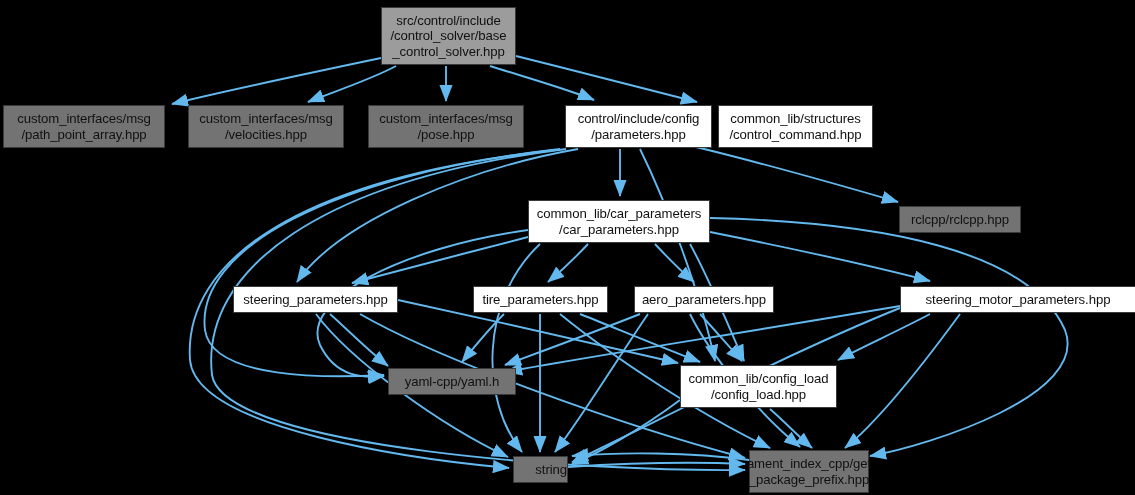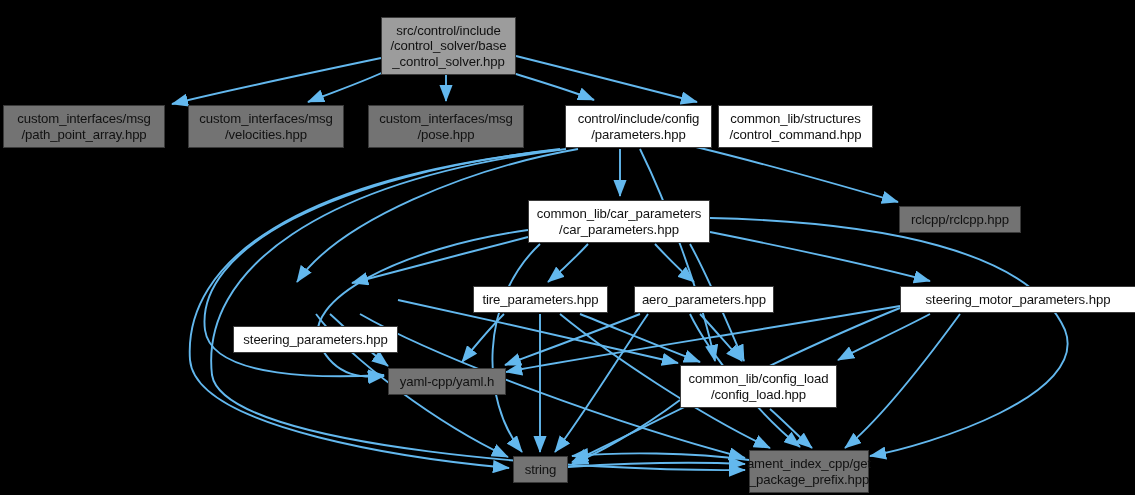--- a/index.html
+++ b/index.html
@@ -32,21 +32,20 @@
     color: #111111;
     font-size: 13.2px;
     line-height: 15.5px;
     letter-spacing: -0.1px;
     white-space: pre-line;
     z-index: 5;
   }
   .node.root {
     background: #9c9c9c;
     border-color: #3a3a3a;
-    margin-top: 10px;
   }
   .node.ext {
     background: #737373;
     border-color: #3a3a3a;
   }
   .node.internal {
     background: #ffffff;
     border-color: #3a3a3a;
   }
 </style>
@@ -115,25 +114,25 @@
 /velocities.hpp</span></div>
       <div class="node ext" style="left: 368px; top: 105px; width: 156px; height: 43px;"><span>custom_interfaces/msg
 /pose.hpp</span></div>
       <div class="node internal" style="left: 549px; top: 105px; width: 147px; height: 43px; margin-left: 16px;"><span>control/include/config
 /parameters.hpp</span></div>
       <div class="node internal" style="left: 718px; top: 105px; width: 155px; height: 43px;"><span>common_lib/structures
 /control_command.hpp</span></div>
       <div class="node internal" style="left: 528px; top: 200px; width: 182px; height: 43px;"><span>common_lib/car_parameters
 /car_parameters.hpp</span></div>
       <div class="node ext" style="left: 899px; top: 206px; width: 122px; height: 27px;"><span>rclcpp/rclcpp.hpp</span></div>
-      <div class="node internal" style="left: 233px; top: 286px; width: 165px; height: 27px; margin-top: 40px;"><span>steering_parameters.hpp</span></div>
+      <div class="node internal" style="left: 233px; top: 286px; width: 165px; height: 27px;"><span>steering_parameters.hpp</span></div>
       <div class="node internal" style="left: 473px; top: 286px; width: 135px; height: 27px; align-items: center;"><span>tire_parameters.hpp</span></div>
       <div class="node internal" style="left: 634px; top: 286px; width: 140px; height: 27px;"><span>aero_parameters.hpp</span></div>
       <div class="node internal" style="left: 900px; top: 286px; width: 236px; height: 27px;"><span>steering_motor_parameters.hpp</span></div>
-      <div class="node ext" style="left: 388px; top: 368px; width: 118px; height: 27px;"><span>yaml-cpp/yaml.h</span></div>
+      <div class="node ext" style="left: 388px; top: 368px; width: 128px; height: 27px;"><span>yaml-cpp/yaml.h</span></div>
       <div class="node internal" style="left: 680px; top: 365px; width: 157px; height: 43px;"><span>common_lib/config_load
 /config_load.hpp</span></div>
-      <div class="node ext" style="left: 513px; top: 456px; width: 55px; height: 27px;"><span>string</span></div>
+      <div class="node ext" style="left: 513px; top: 456px; width: 55px; height: 27px; justify-content: flex-end;"><span>string</span></div>
       <div class="node ext" style="left: 749px; top: 450px; width: 120px; height: 43px;"><span>ament_index_cpp/get
 _package_prefix.hpp</span></div>
     </div>
 
 </div>
 
 </body></html>

